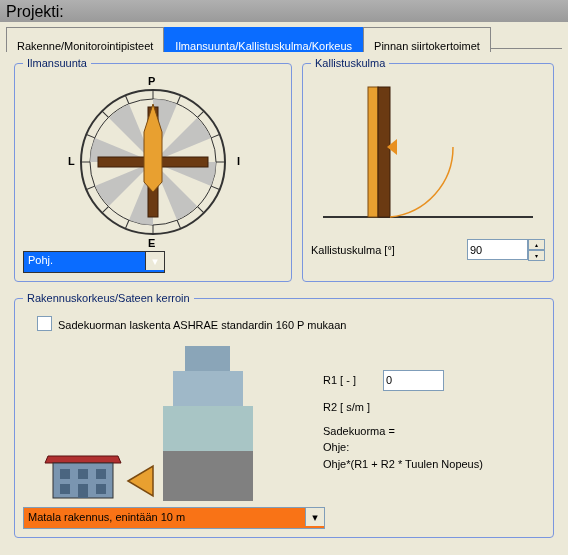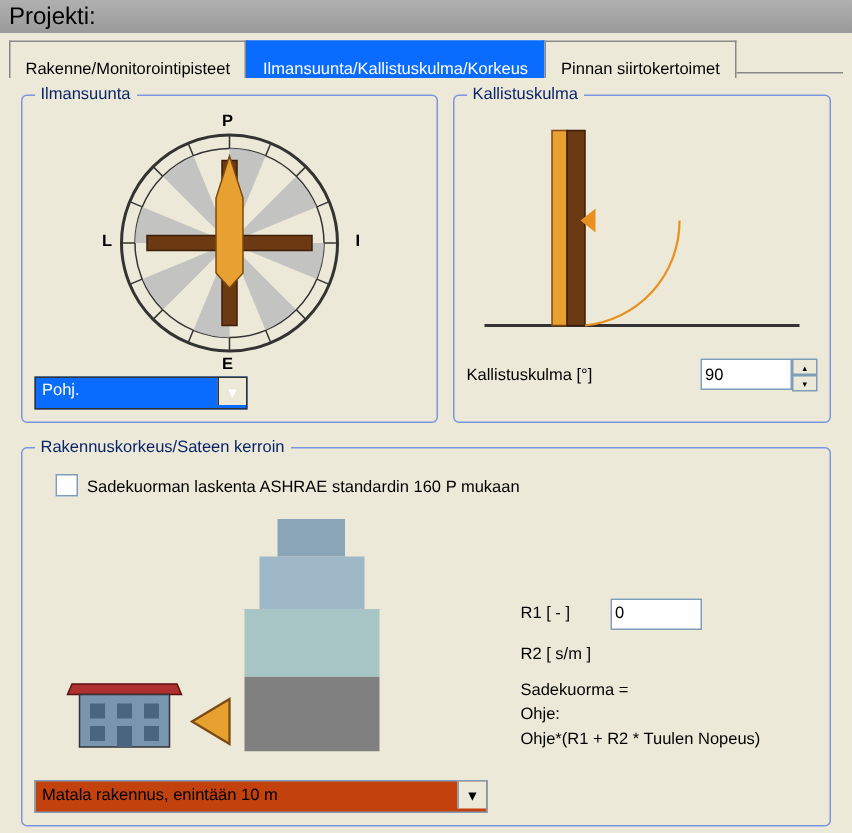--- a/index.html
+++ b/index.html
@@ -21,28 +21,28 @@
   .dir-select .sel-btn{position:absolute;right:0;top:0;width:18px;height:18px;background:#ece9d8;border-left:1px solid #333;display:flex;align-items:center;justify-content:center}
   .tilt-canvas{height:150px;display:flex;align-items:flex-end;justify-content:center;position:relative}
   .tilt-row{display:flex;align-items:center;margin-top:12px}
   .spin{display:flex;align-items:flex-start}
   .spin input{width:55px;height:17px;border:1px solid #7f9db9;padding:1px 2px;font-size:11px}
   .spin-btns{display:flex;flex-direction:column;margin-left:0}
   .spin-btn{width:15px;height:9px;border:1px solid #7f9db9;background:#ece9d8;font-size:6px;display:flex;align-items:center;justify-content:center;cursor:pointer}
   .fs2{margin-top:0}
   .chk-row{display:flex;align-items:flex-end;margin:4px 0 10px 14px}
   .chk{width:13px;height:13px;border:1px solid #7f9db9;background:#fff;margin-right:6px}
-  .bottom-flex{display:flex;gap:24px;align-items:flex-end}
+  .bottom-flex{display:flex;align-items:center}
   .house-area{width:300px;height:160px;position:relative}
   .coeffs{flex:1}
   .coeff-row{display:flex;align-items:center;margin-bottom:10px}
   .coeff-lbl{width:60px}
   .coeff-input{width:55px;height:17px;border:1px solid #7f9db9;padding:1px 2px;font-size:11px}
   .ohje{margin-top:6px;line-height:1.5}
-  .bldg-select{width:300px;height:20px;border:1px solid #7f9db9;background:#c2410c;margin-top:19px;position:relative}
+  .bldg-select{width:300px;height:20px;border:1px solid #7f9db9;background:#f97316;margin-top:6px;position:relative}
   .bldg-select .sel-text{padding:3px 4px}
   .bldg-select .sel-btn{position:absolute;right:0;top:0;width:18px;height:18px;background:#ece9d8;border-left:1px solid #7f9db9;display:flex;align-items:center;justify-content:center}
   svg{display:block}
 </style>
 </head>
 <body>
 
 <div class="window">
 
   <div class="titlebar">

